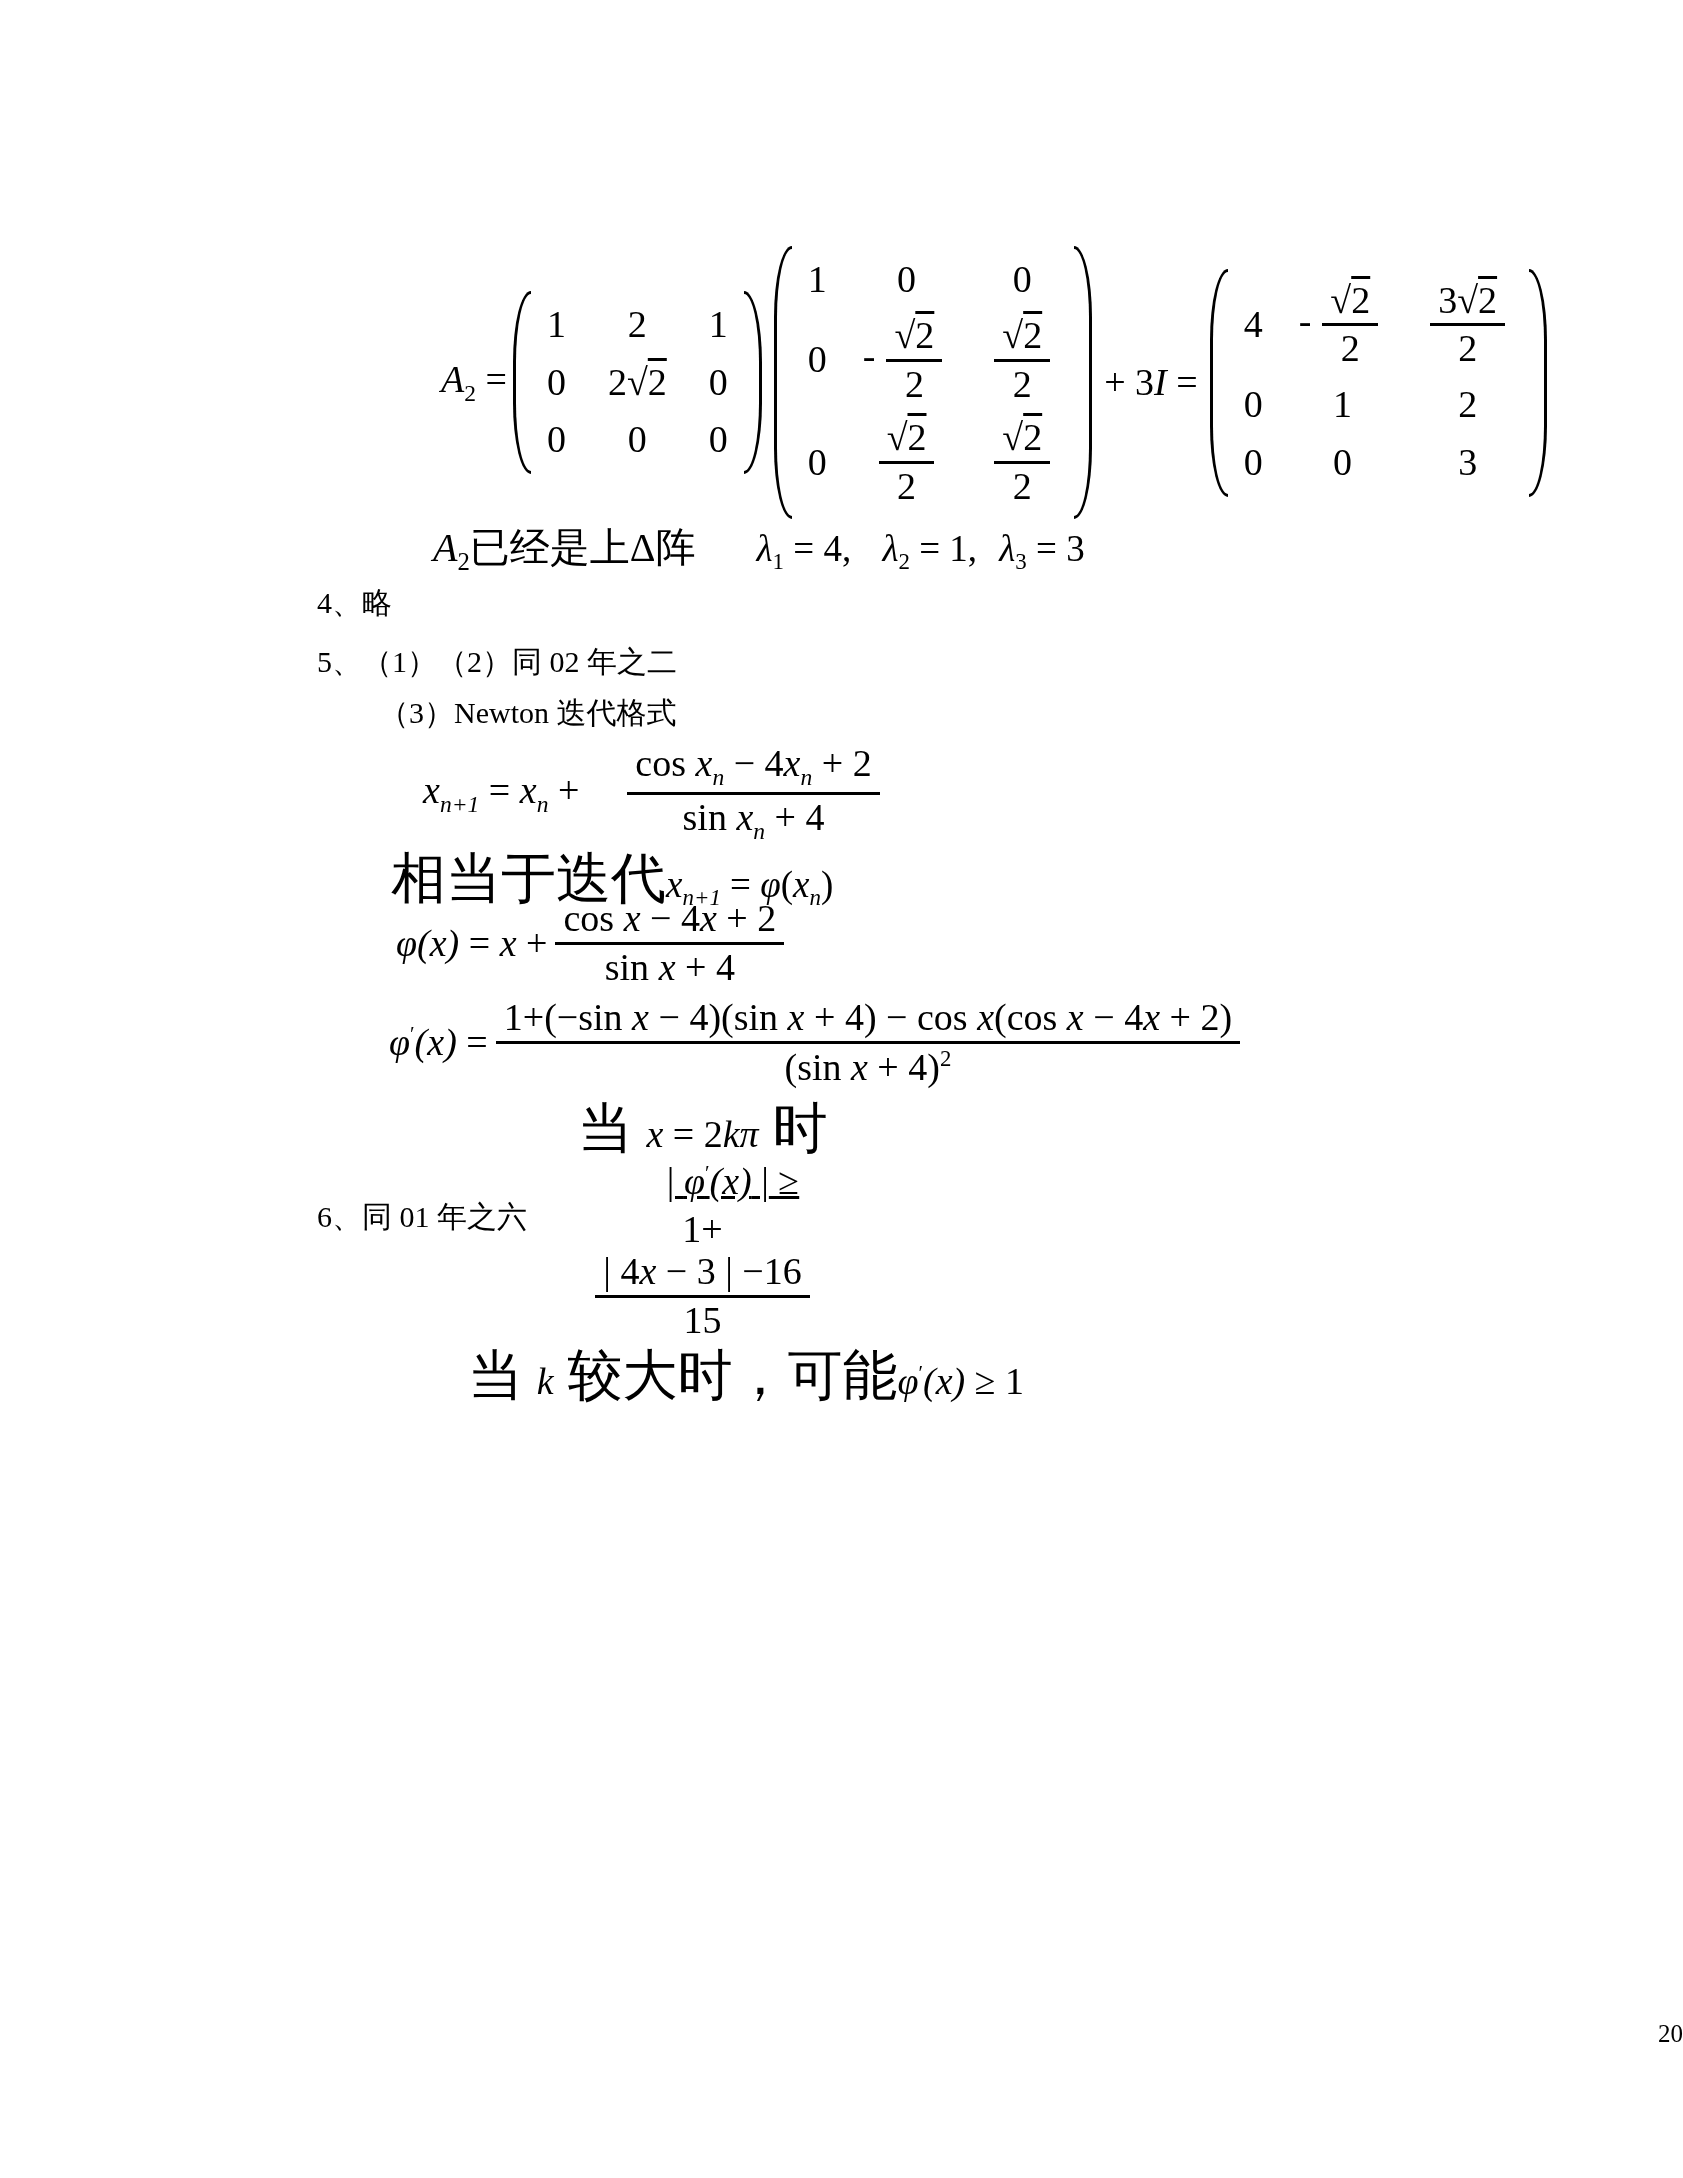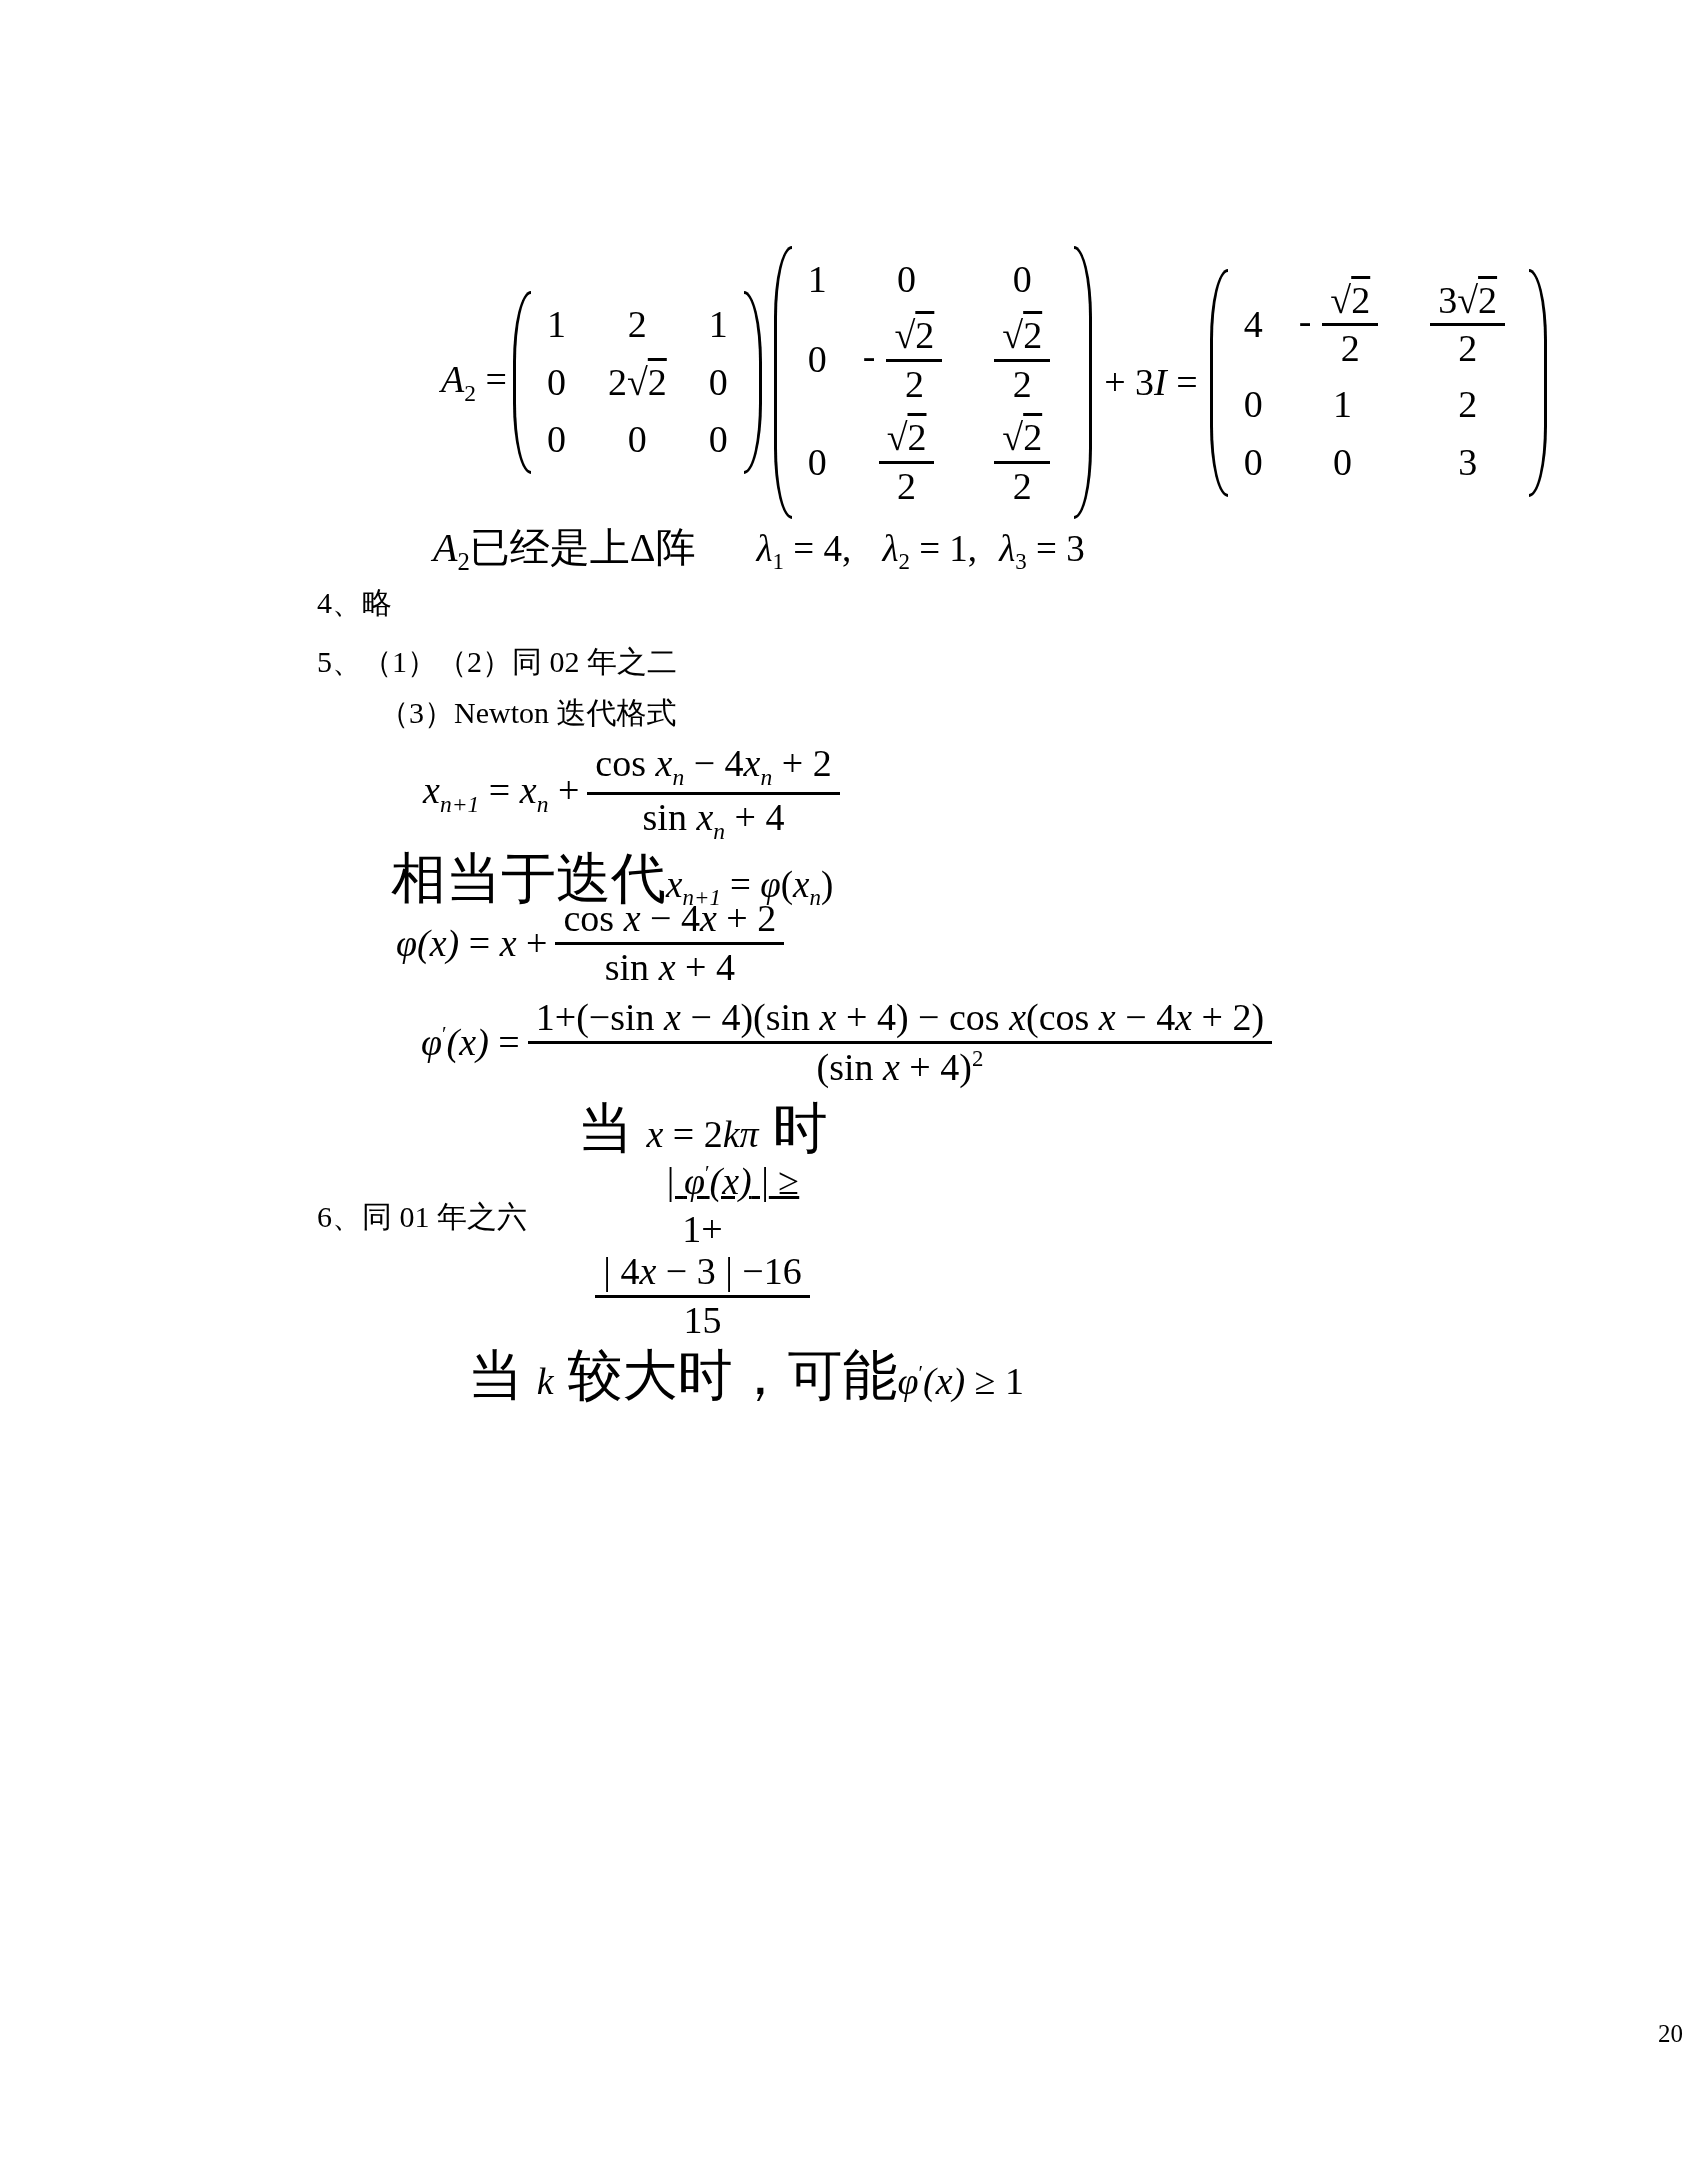--- a/index.html
+++ b/index.html
@@ -114,41 +114,41 @@
       <span class="tg"><i>λ</i><sub>3</sub> <span>= 3</span></span>
     </span>
   </div>
 
   <div class="abs f-lab" style="left:317px;top:586px;">4、略</div>
 
   <div class="abs f-lab" style="left:317px;top:645px;">5、（1）（2）同 02 年之二</div>
 
   <div class="abs f-lab" style="left:379px;top:696px;">（3）Newton 迭代格式</div>
 
-  <div class="abs eqrow" style="left:423px;top:744px;">
+  <div class="abs eqrow" style="left:423px;top:744px;gap:40px;">
     <span class="tg"><i>x</i><sub class="it">n+1</sub><span> = </span><i>x</i><sub class="it">n</sub><span> +</span></span>
     <span class="frac">
       <span class="num"><span>cos </span><i>x</i><sub class="it">n</sub><span> − 4</span><i>x</i><sub class="it">n</sub><span> + 2</span></span>
       <span class="den"><span>sin </span><i>x</i><sub class="it">n</sub><span> + 4</span></span>
     </span>
   </div>
 
   <div class="abs" style="left:391px;top:847px;">
     <span class="cn">相当于迭代</span><span class="tg" style="font-size:37px;"><i>x</i><sub class="it">n+1</sub><span> = </span><i>φ</i><span>(</span><i>x</i><sub class="it">n</sub><span>)</span></span>
   </div>
 
   <div class="abs eqrow" style="left:396px;top:899px;">
     <span class="tg"><i>φ</i><i>(x)</i><span> = </span><i>x</i><span> +</span></span>
     <span class="frac">
       <span class="num"><span>cos </span><i>x</i><span> − 4</span><i>x</i><span> + 2</span></span>
       <span class="den"><span>sin </span><i>x</i><span> + 4</span></span>
     </span>
   </div>
 
-  <div class="abs eqrow" style="left:389px;top:998px;margin-left:32px;">
+  <div class="abs eqrow" style="left:389px;top:998px;">
     <span class="tg"><i>φ</i><sup class="pr">′</sup><i>(x)</i><span> = </span></span>
     <span class="frac">
       <span class="num"><span>1+(−</span><span>sin </span><i>x</i><span> − 4)(</span><span>sin </span><i>x</i><span> + 4) − </span><span>cos </span><i>x</i><span>(</span><span>cos </span><i>x</i><span> − 4</span><i>x</i><span> + 2)</span></span>
       <span class="den"><span>(</span><span>sin </span><i>x</i><span> + 4)</span><sup>2</sup></span>
     </span>
   </div>
 
   <div class="abs eqrow" style="left:381px;top:1097px;flex-direction:column;">
     <span class="tg"><span class="cn">当 </span><i>x</i><span> = 2</span><i>k</i><i>π</i><span class="cn"> 时</span></span>
     <span class="tg" style="margin-left:61px;text-decoration:underline;"><span>| </span><i>φ</i><sup class="pr">′</sup><i>(x)</i><span> |</span><span> ≥</span></span>

